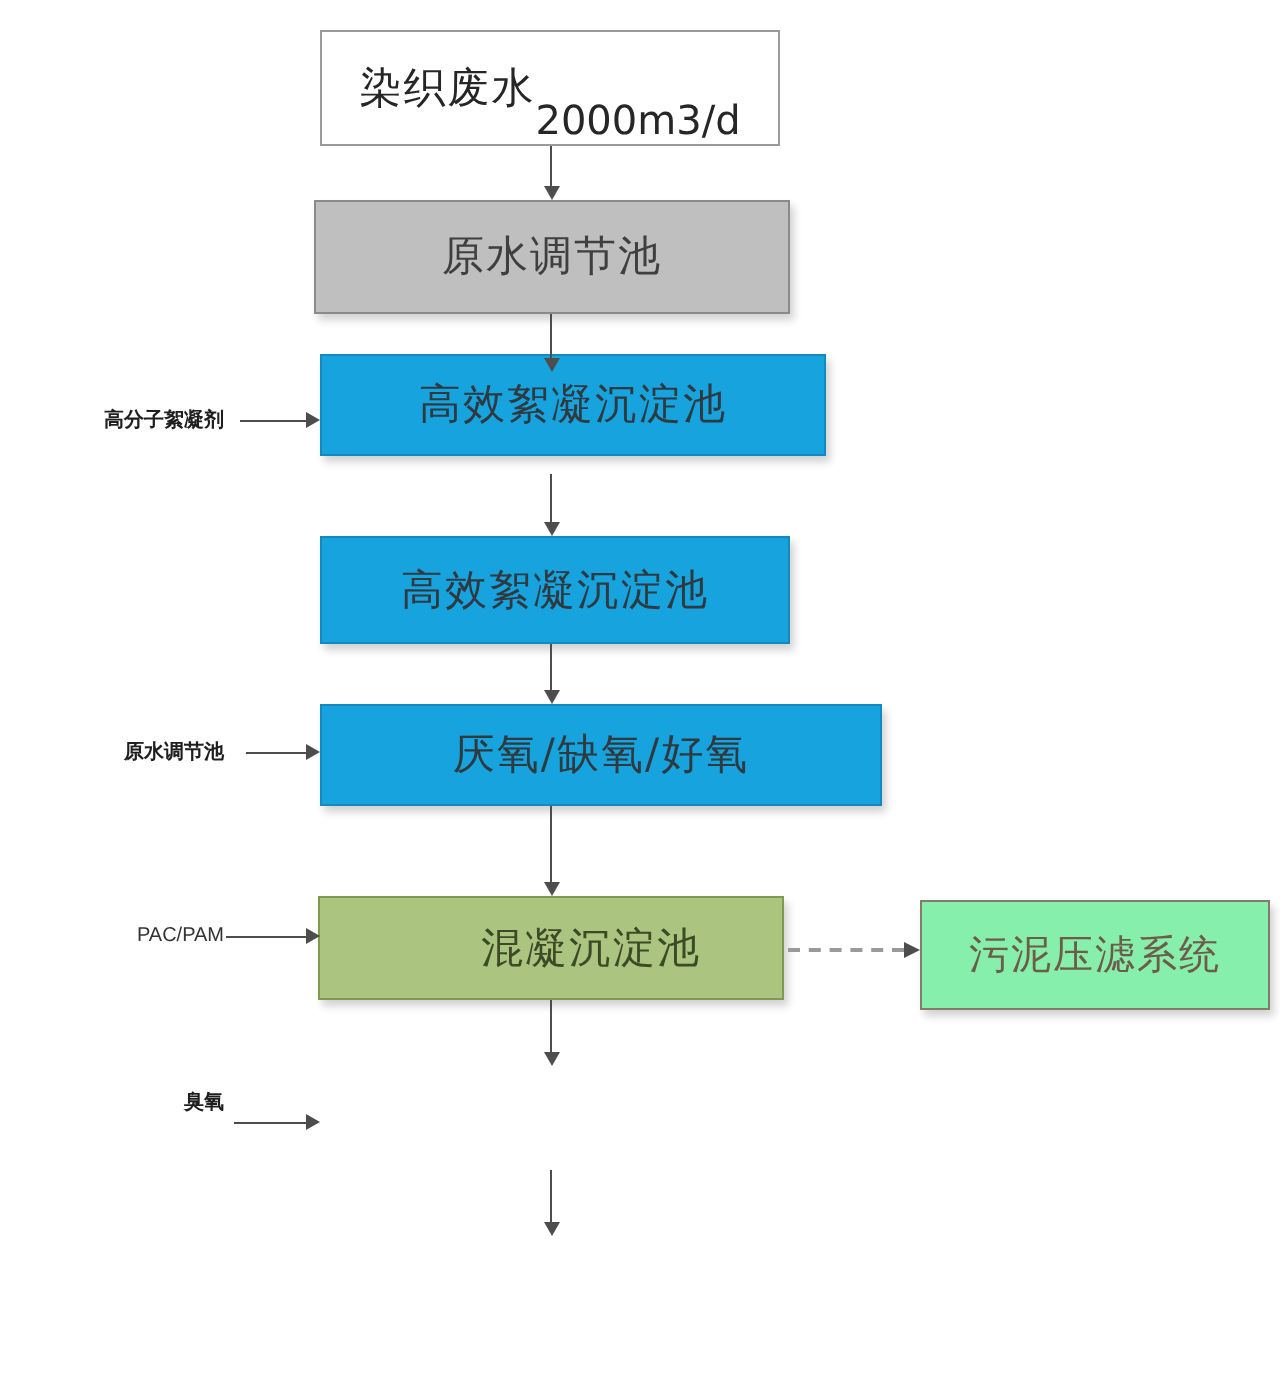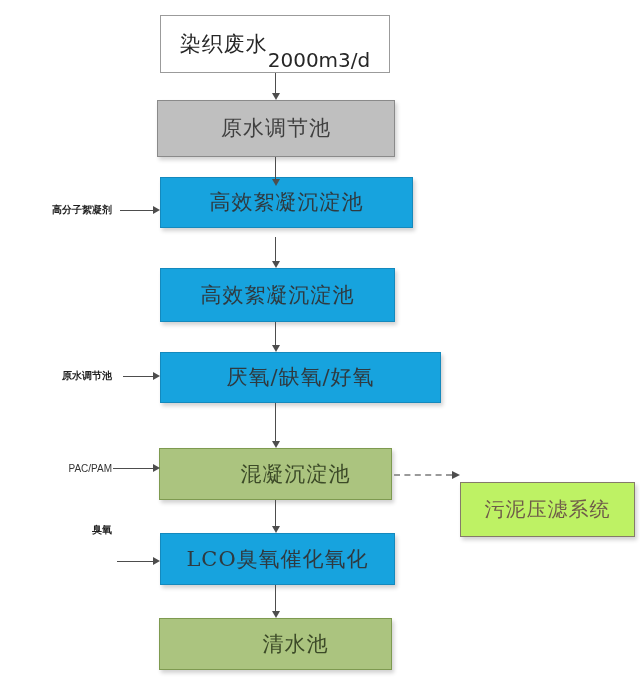--- a/index.html
+++ b/index.html
@@ -5,21 +5,21 @@
   html,body{margin:0;padding:0;background:#ffffff;}
   .stage{position:relative;width:640px;height:694px;background:#ffffff;overflow:hidden;
          font-family:"Liberation Sans",sans-serif;}
   .node{position:absolute;box-sizing:border-box;border:1px solid #999;
         display:flex;align-items:center;justify-content:center;}
   .shadow{box-shadow:2px 3px 4px rgba(0,0,0,0.18);}
   .t-white {background:#ffffff;border-color:#9b9b9b;color:#262626;}
   .t-gray  {background:#bfbfbf;border-color:#8a8a8a;color:#3f3f3f;}
   .t-blue  {background:#17a3de;border-color:#1489bd;color:#2f3a40;}
   .t-green {background:#abc47f;border-color:#7e9a50;color:#3c4a28;padding-left:40px;}
-  .t-orange{background:#bef264;border-color:#857b69;color:#6e5b49;margin-top:32px;}
+  .t-orange{background:#86efac;border-color:#857b69;color:#6e5b49;}
   .nlabel{font-family:"DejaVu Serif","Liberation Serif",serif;font-size:21px;
           letter-spacing:1px;line-height:1.25;white-space:nowrap;}
   .nsub{font-family:"DejaVu Sans","Liberation Sans",sans-serif;font-size:20px;
         letter-spacing:0;line-height:1.2;white-space:nowrap;margin-top:32px;}
   .varrow{position:absolute;width:1px;background:#4d4d4d;}
   .varrow::after{content:"";position:absolute;left:-3.5px;bottom:-7px;
         border:4px solid transparent;border-bottom:none;border-top:7px solid #4d4d4d;}
   .harrow{position:absolute;height:1px;background:#4d4d4d;}
   .harrow::after{content:"";position:absolute;right:-7px;top:-4px;
         border:4px solid transparent;border-right:none;border-left:7px solid #4d4d4d;}
@@ -54,27 +54,21 @@
   </div>
 
   <div class="node t-blue shadow" style="left:160px;top:352px;width:281px;height:51px">
     <div class="nlabel">厌氧/缺氧/好氧</div>
   </div>
 
   <div class="node t-green shadow" style="left:159px;top:448px;width:233px;height:52px">
     <div class="nlabel">混凝沉淀池</div>
   </div>
 
-  <div class="node t-blue shadow" style="left:160px;top:533px;width:235px;height:52px">
-    <div class="nlabel">LCO臭氧催化氧化</div>
-  </div>
 
-  <div class="node t-green shadow" style="left:159px;top:618px;width:233px;height:52px">
-    <div class="nlabel">清水池</div>
-  </div>
 
   <div class="node t-orange shadow" style="left:460px;top:450px;width:175px;height:55px">
     <div class="nlabel" style="font-size:20px">污泥压滤系统</div>
   </div>
 
   <div class="varrow" style="left:275px;top:73px;height:20px"></div>
   <div class="varrow" style="left:275px;top:157px;height:22px"></div>
   <div class="varrow" style="left:275px;top:237px;height:24px"></div>
   <div class="varrow" style="left:275px;top:322px;height:23px"></div>
   <div class="varrow" style="left:275px;top:403px;height:38px"></div>
@@ -85,16 +79,16 @@
 
   <div class="inlabel" style="top:210px">高分子絮凝剂</div>
   <div class="harrow" style="left:120px;top:210px;width:33px"></div>
 
   <div class="inlabel" style="top:376px">原水调节池</div>
   <div class="harrow" style="left:123px;top:376px;width:30px"></div>
 
   <div class="inlabel pam" style="top:468px">PAC/PAM</div>
   <div class="harrow" style="left:113px;top:468px;width:40px"></div>
 
-  <div class="inlabel" style="top:530px">臭氧</div>
+  <div class="inlabel" style="top:551px">臭氧</div>
   <div class="harrow" style="left:117px;top:561px;width:36px"></div>
 
 </div>
 
 </body></html>

